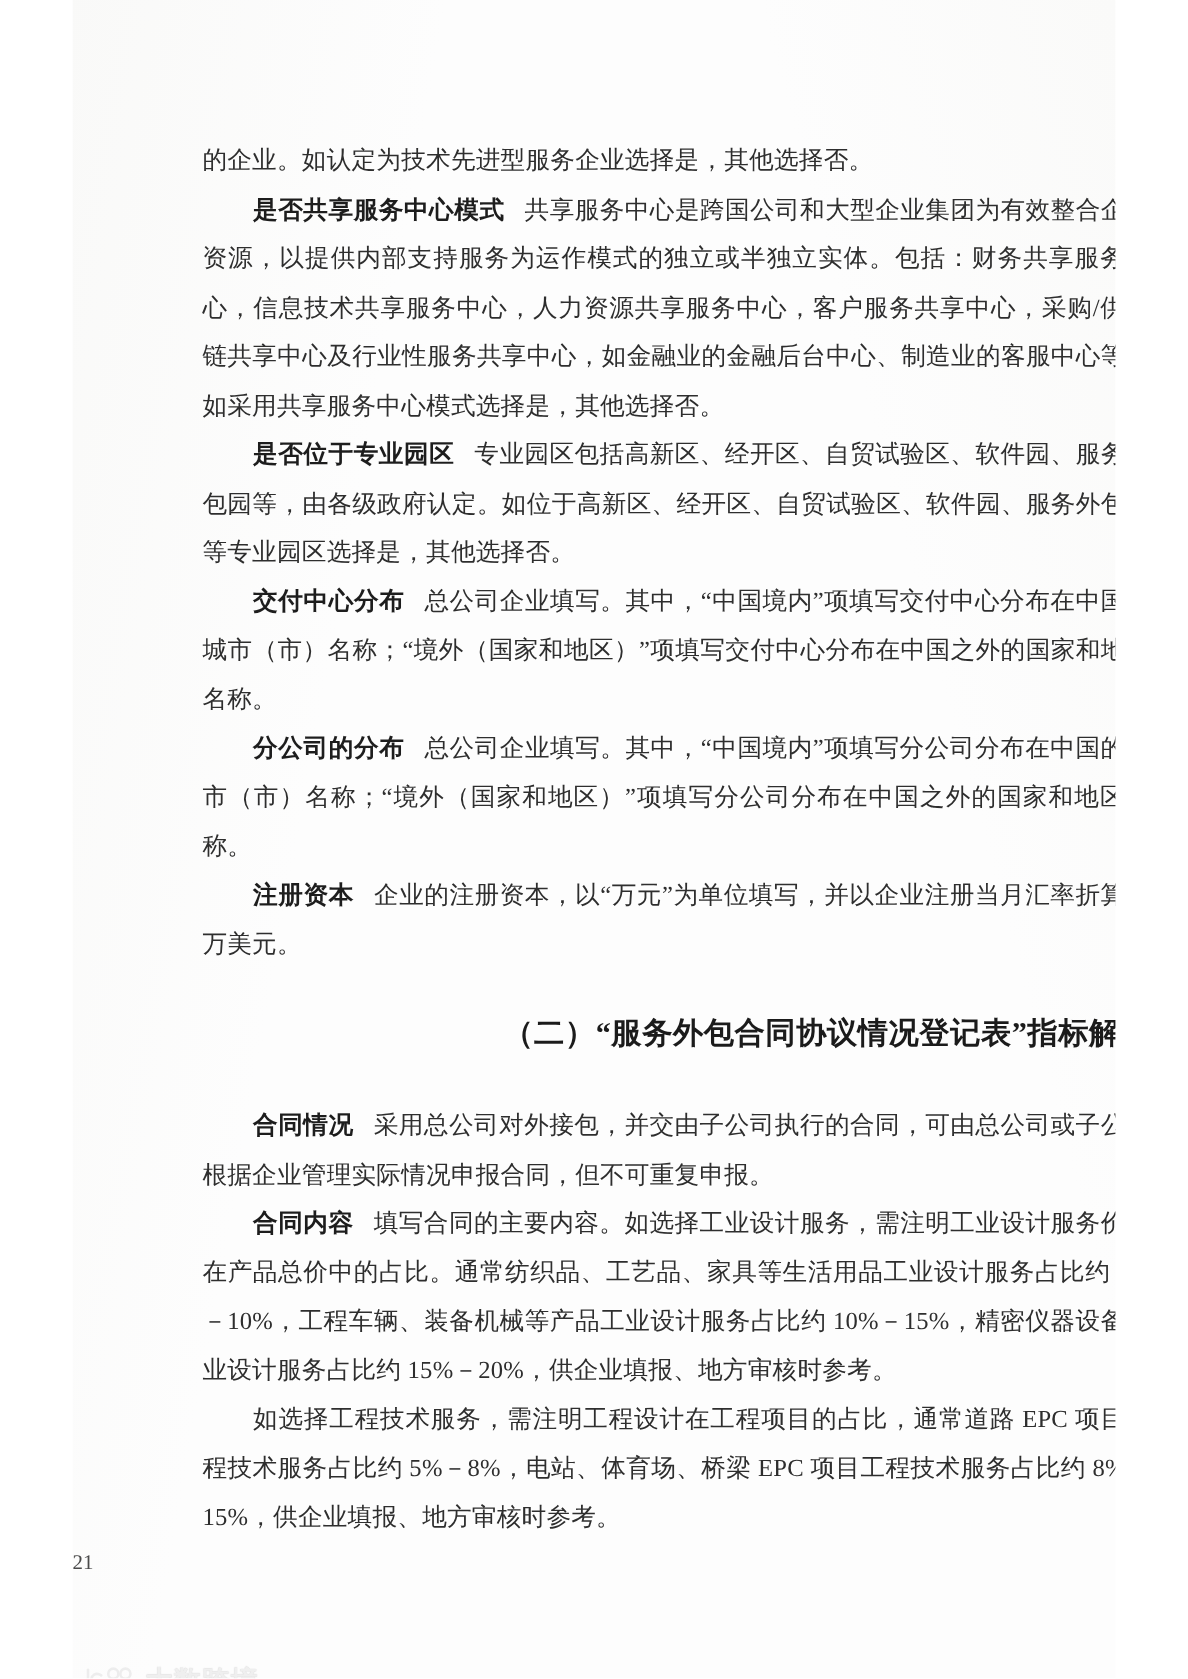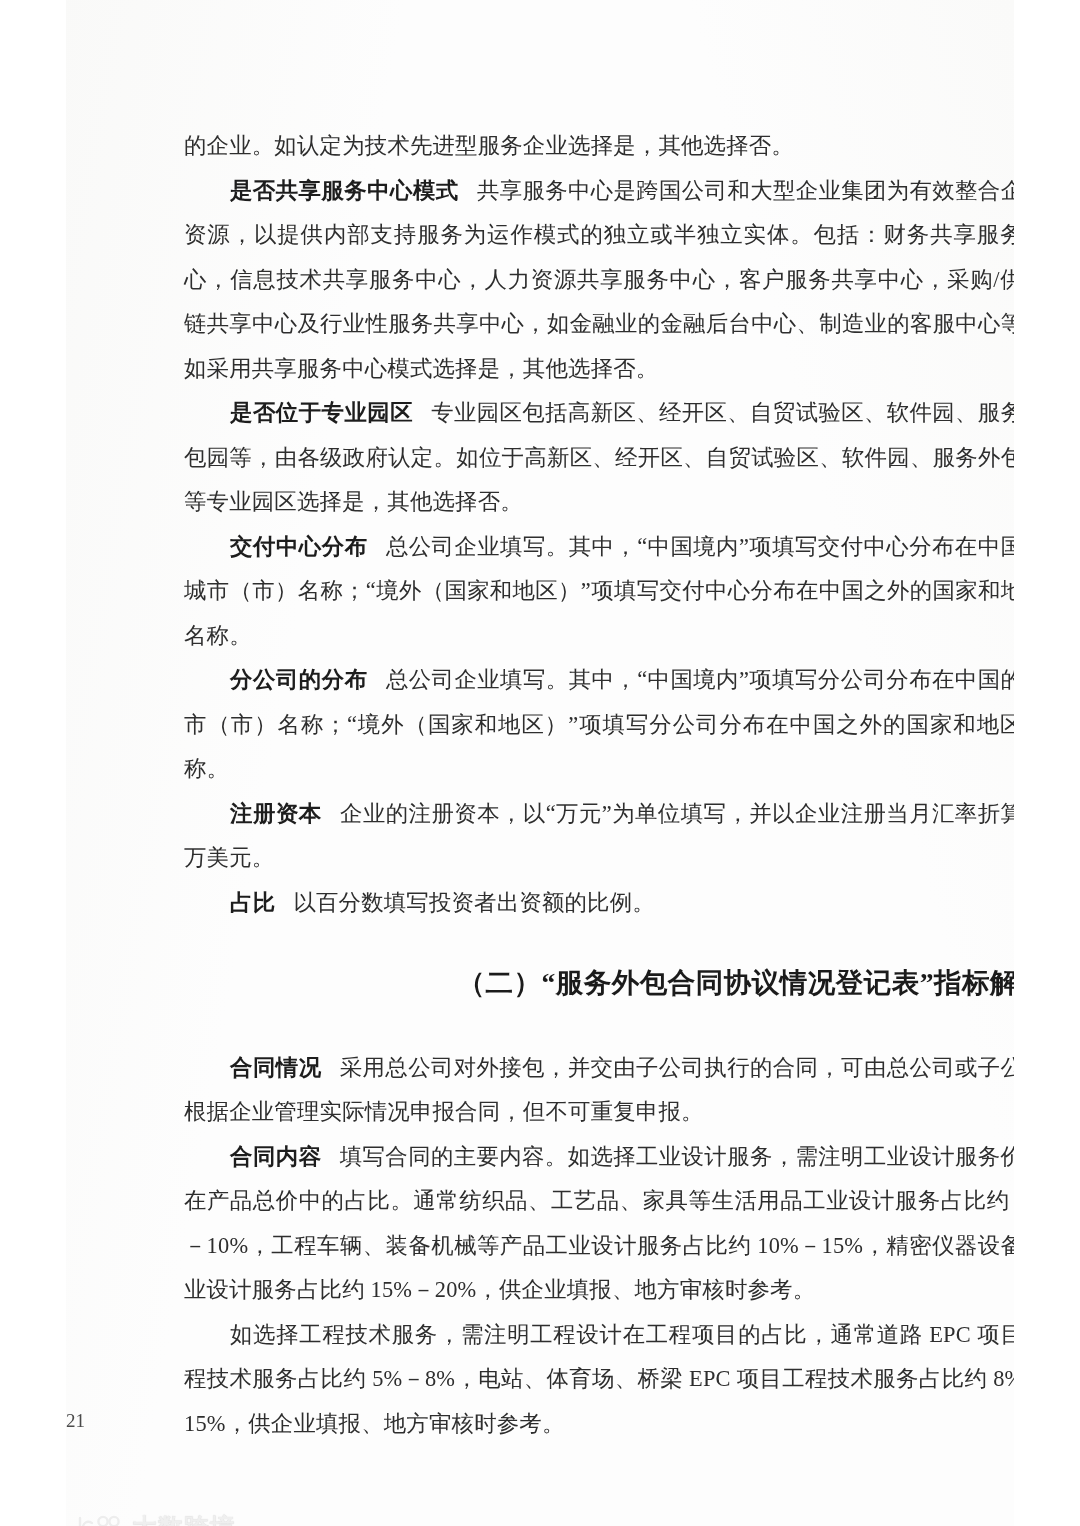--- a/index.html
+++ b/index.html
@@ -121,21 +121,20 @@
 
     <p class="para indent"><span class="term">交付中心分布</span><span class="gap"></span><span>总公司企业填写。其中，“中国境内”项填写交付中心分布在中国的城市（市）名称；“境外（国家和地区）”项填写交付中心分布在中国之外的国家和地区名称。</span></p>
 
     <p class="para indent"><span class="term">分公司的分布</span><span class="gap"></span><span>总公司企业填写。其中，“中国境内”项填写分公司分布在中国的城市（市）名称；“境外（国家和地区）”项填写分公司分布在中国之外的国家和地区名称。</span></p>
 
     <p class="para indent"><span class="term">注册资本</span><span class="gap"></span><span>企业的注册资本，以“万元”为单位填写，并以企业注册当月汇率折算为万美元。</span></p>
 
 
 
 
-    <p class="para indent"><span class="term">占比</span><span class="gap"></span><span>以百分数填写投资者出资额的比例。</span></p>
 
     <div class="spacer-before-heading"></div>
 
     <h2 class="heading">（二）“服务外包合同协议情况登记表”指标解释</h2>
 
     <div class="spacer-after-heading"></div>
 
     <p class="para indent"><span class="term">合同情况</span><span class="gap"></span><span>采用总公司对外接包，并交由子公司执行的合同，可由总公司或子公司根据企业管理实际情况申报合同，但不可重复申报。</span></p>
 
     <p class="para indent"><span class="term">合同内容</span><span class="gap"></span><span>填写合同的主要内容。如选择工业设计服务，需注明工业设计服务价格在产品总价中的占比。通常纺织品、工艺品、家具等生活用品工业设计服务占比约 5%－10%，工程车辆、装备机械等产品工业设计服务占比约 10%－15%，精密仪器设备工业设计服务占比约 15%－20%，供企业填报、地方审核时参考。</span></p>

